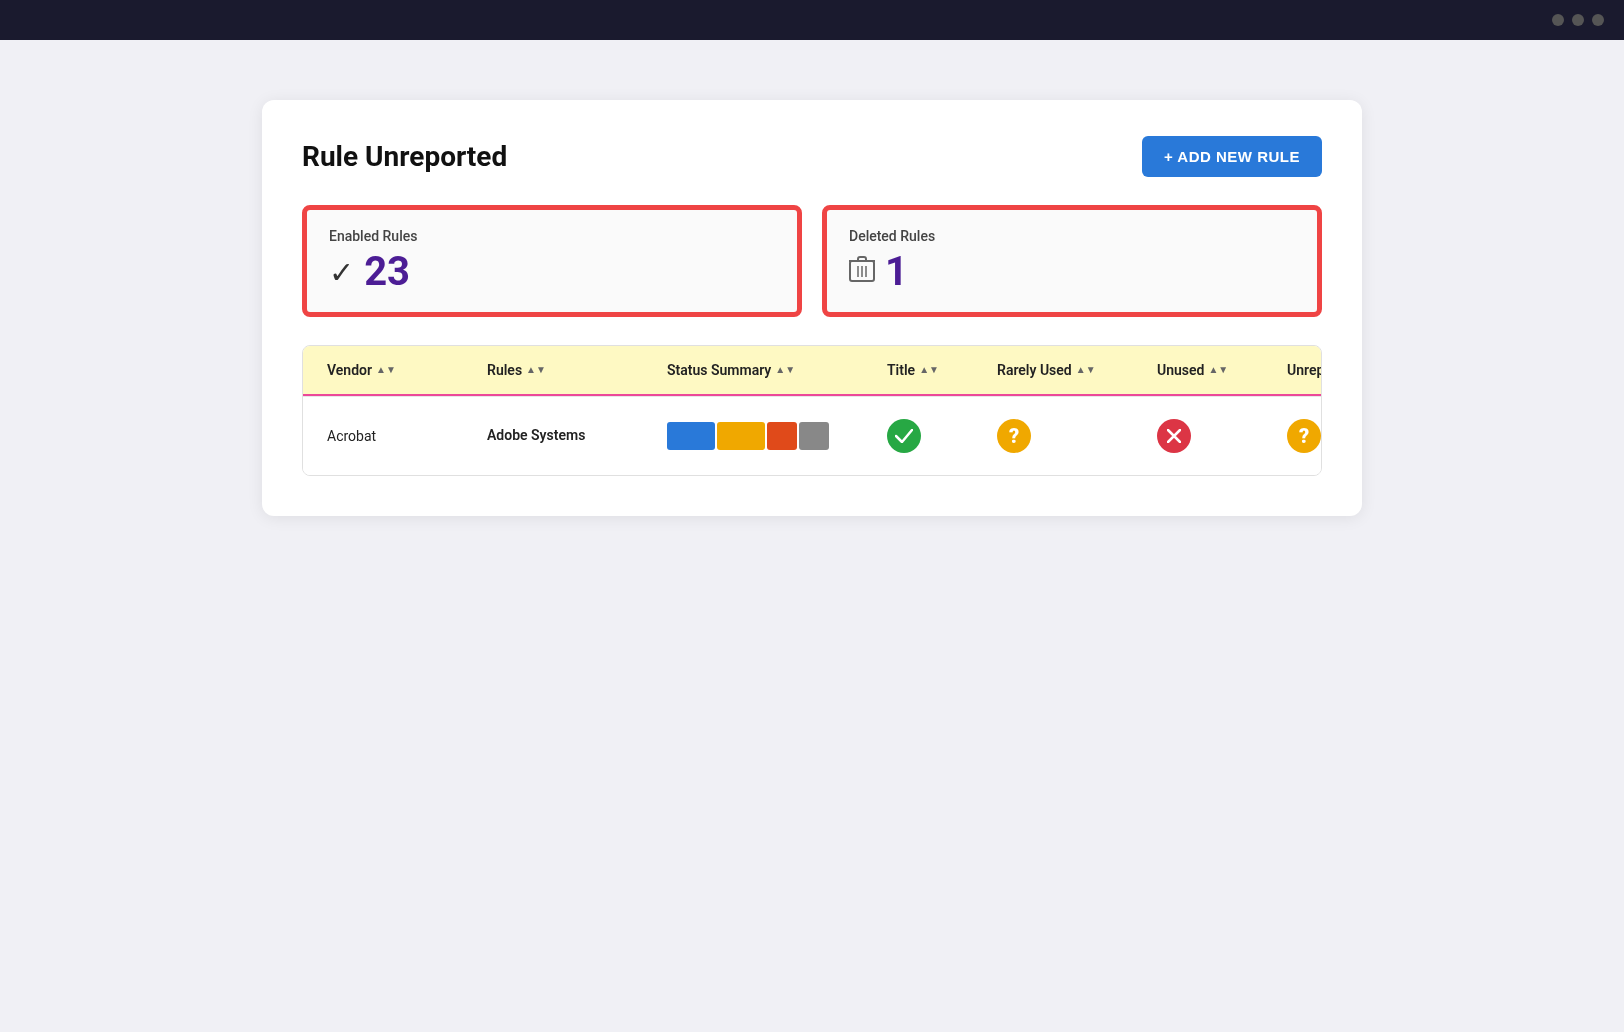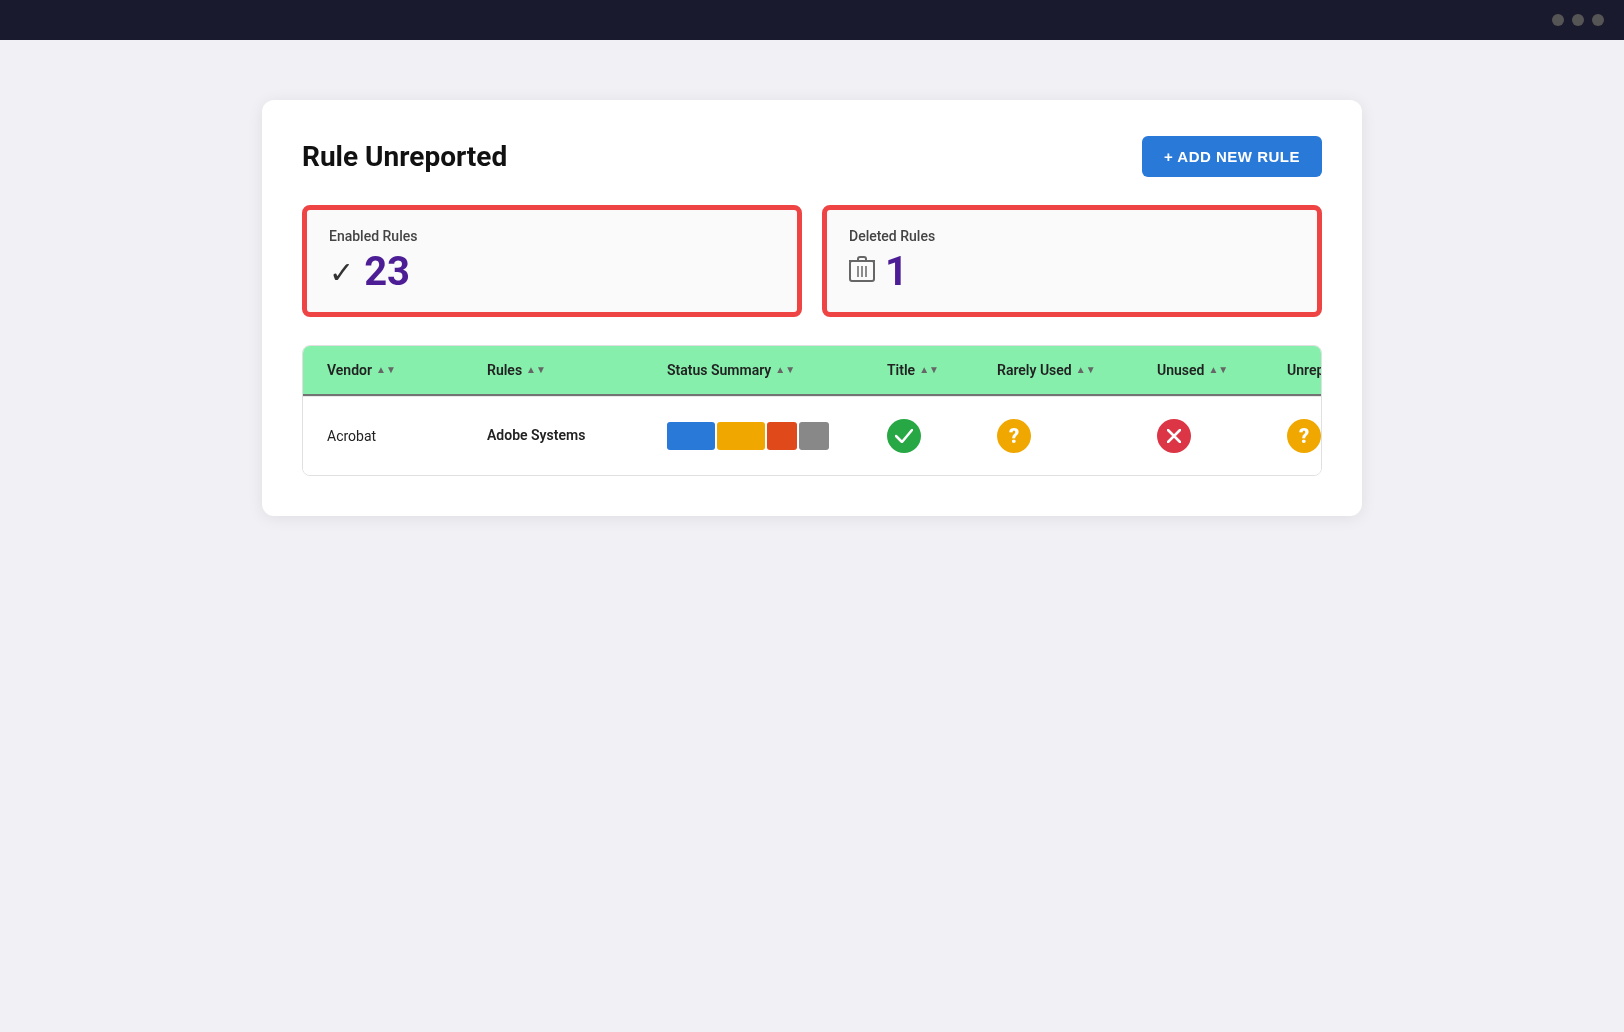--- a/index.html
+++ b/index.html
@@ -120,22 +120,22 @@
 
     .table-wrapper {
       border: 1px solid #e0e0e0;
       border-radius: 8px;
       overflow: hidden;
     }
 
     .table-header {
       display: grid;
       grid-template-columns: 160px 180px 220px 110px 160px 130px 150px;
-      background: #86efac;
-      border-bottom: 2px solid #737373;
+      background: #fef9c3;
+      border-bottom: 2px solid #ec4899;
       padding: 0 16px;
     }
 
     .th {
       padding: 16px 8px;
       font-size: 14px;
       font-weight: 600;
       color: #222;
       display: flex;
       align-items: center;

